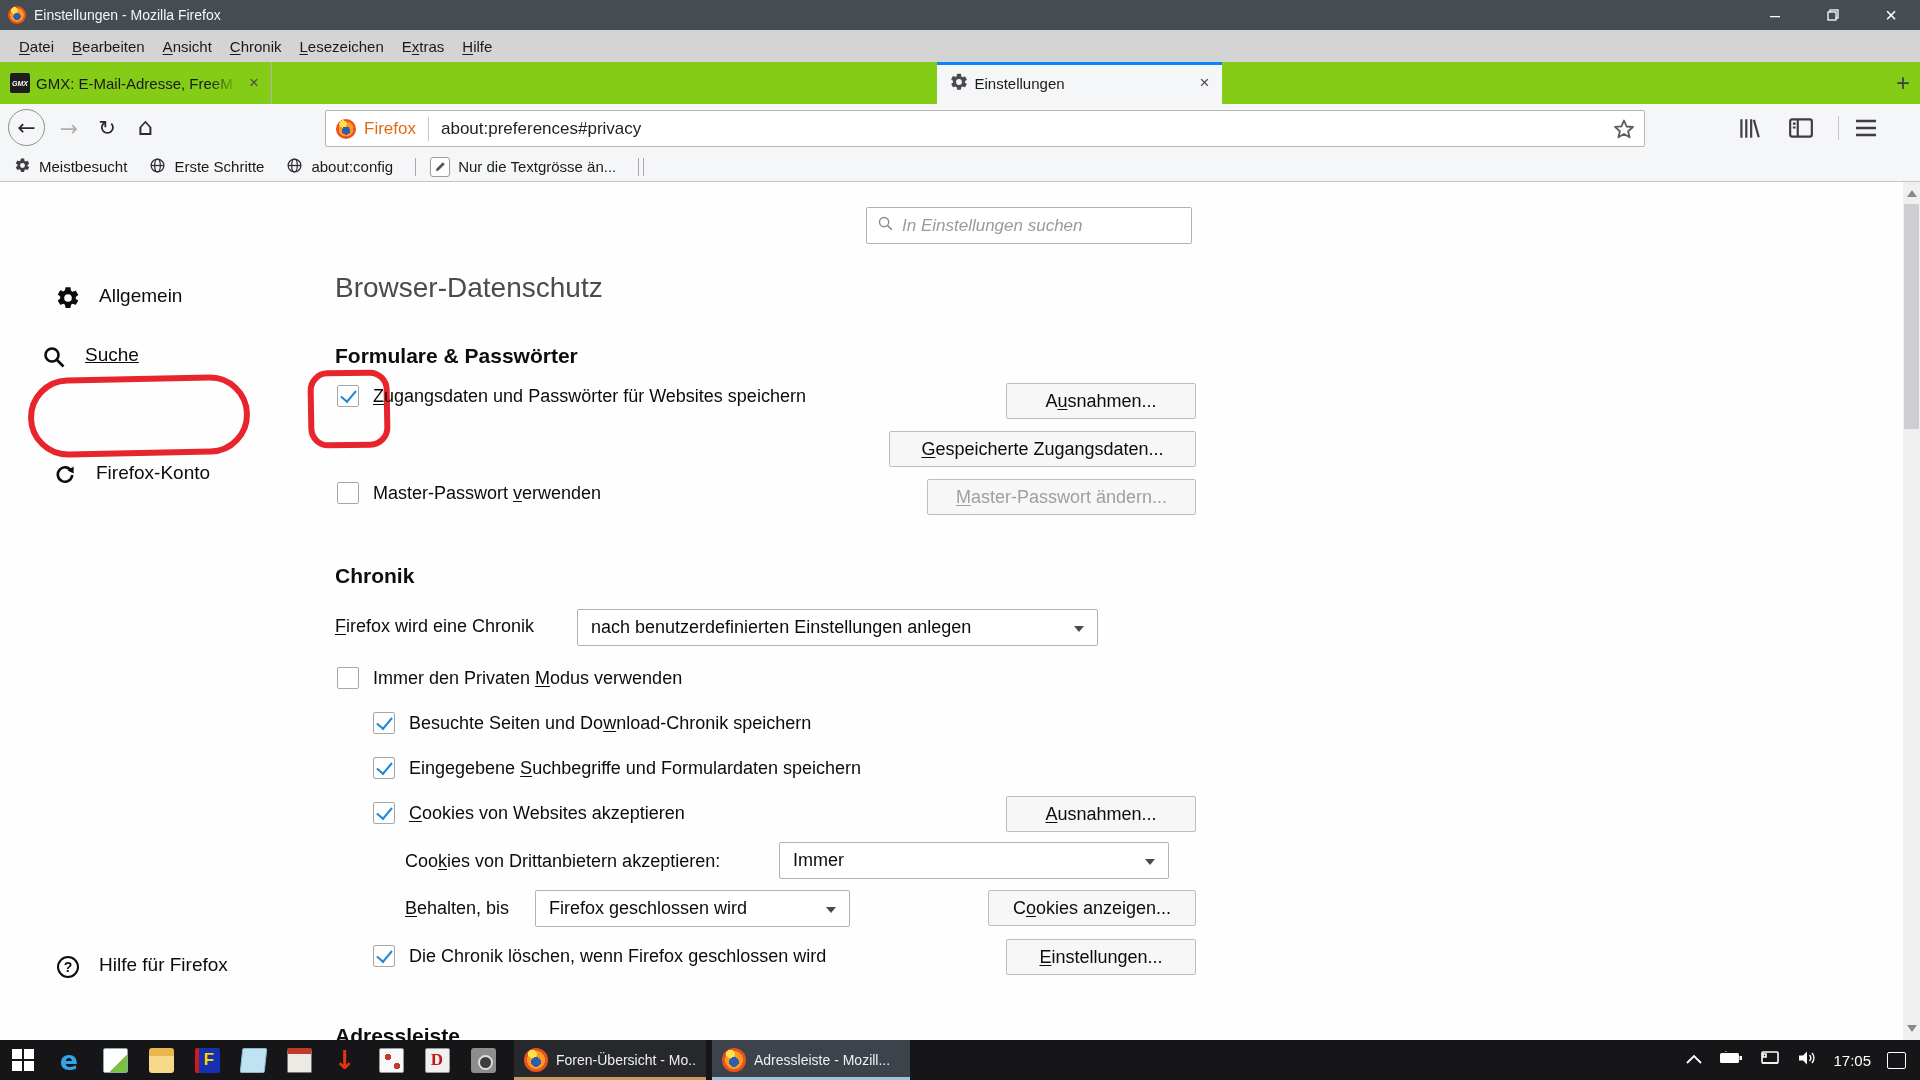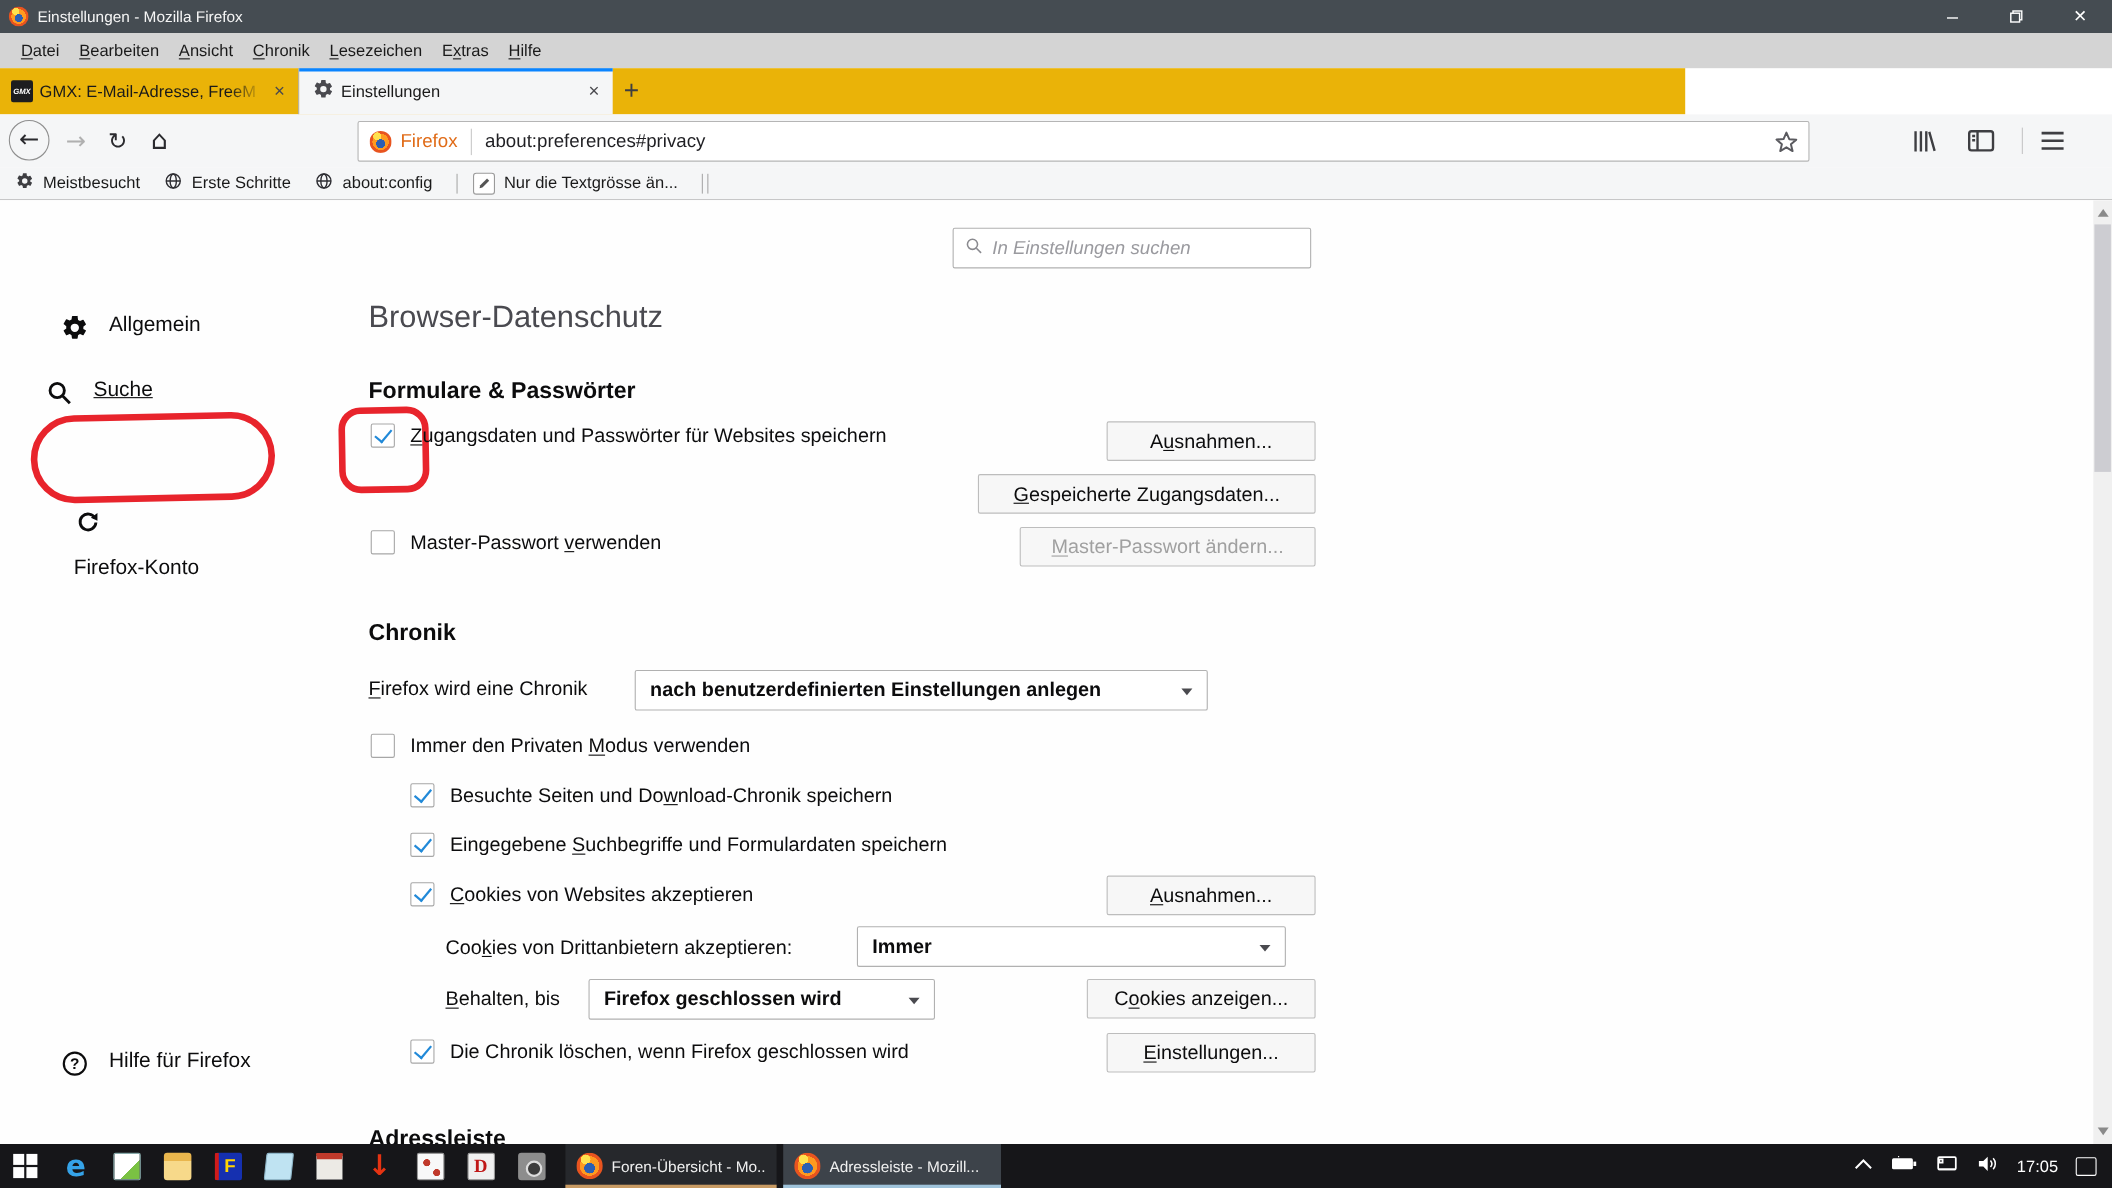--- a/index.html
+++ b/index.html
@@ -20,21 +20,21 @@
     color:#fff; font-size:18px; }
   .win-btn svg { display:block; }
 
   
   .menubar { position:absolute; left:0; top:30px; width:1920px; height:32px; background:#d4d4d4;
     display:flex; align-items:center; padding-left:10px; }
   .menu-item { font-size:15px; color:#1a1a1a; padding:4px 9px; }
   .u { text-decoration:underline; text-underline-offset:2px; }
 
   
-  .tabbar { position:absolute; left:0; top:62px; width:1532px; height:42px; background:#eab308; display:flex; }
+  .tabbar { position:absolute; left:0; top:62px; width:1920px; height:42px; background:#84cc16; display:flex;justify-content:space-between; }
   .tab { display:flex; align-items:center; height:42px; font-size:15px; color:#1a1a1a; position:relative; }
   .tab-inactive { width:272px; border-right:1px solid #b3b3b3; padding:0 8px 0 10px; }
   .tab-active { width:285px; background:#f5f6f7; padding:0 8px 0 12px; }
   .tab-active::before { content:""; position:absolute; left:0; top:0; right:0; height:3px; background:#0a84ff; }
   .tab-label { flex:1; white-space:nowrap; overflow:hidden; margin:0 6px;
     -webkit-mask-image:linear-gradient(90deg,#000 85%,transparent); mask-image:linear-gradient(90deg,#000 85%,transparent); }
   .tab-close { font-size:17px; color:#4a4a4f; padding:0 4px; }
   .gmx-favicon { width:20px; height:20px; border-radius:2px; background:#1d1d1f; color:#fff;
     font-size:7px; font-weight:bold; font-style:italic; display:flex; align-items:center; justify-content:center; flex:none; }
   .newtab-btn { width:34px; height:42px; display:flex; align-items:center; justify-content:center;
@@ -86,21 +86,21 @@
   .sec-h { position:absolute; font-size:21px; font-weight:bold; color:#0c0c0d; }
   .row { position:absolute; display:flex; align-items:center; gap:14px; font-size:18px; color:#0c0c0d; }
   .cb { width:22px; height:22px; background:#fff; border:1px solid #a7a7a7; border-radius:2px;
     position:relative; flex:none; }
   .cb.checked::after { content:""; position:absolute; left:6px; top:1px; width:7px; height:13px;
     border-right:2.5px solid #2189d8; border-bottom:2.5px solid #2189d8; transform:rotate(40deg); }
   .btn { position:absolute; height:36px; background:#f7f7f7; border:1px solid #bdbdbd; border-radius:2px;
     font-size:18px; color:#0c0c0d; display:flex; align-items:center; justify-content:center; }
   .btn.disabled { color:#a0a0a0; }
   .select { position:absolute; height:37px; background:#fff; border:1px solid #b1b1b1; border-radius:2px;
-    font-size:18px; color:#0c0c0d; display:flex; align-items:center; padding:0 34px 0 13px;font-weight:bold; }
+    font-size:18px; color:#0c0c0d; display:flex; align-items:center; padding:0 34px 0 13px; }
   .select::after { content:""; position:absolute; right:13px; top:16px; border-left:5px solid transparent;
     border-right:5px solid transparent; border-top:6px solid #4a4a4f; }
   .flabel { position:absolute; font-size:18px; color:#0c0c0d; }
 
   .anno { position:absolute; border:6px solid #e8242c; }
   .anno-sidebar { left:28px; top:194px; width:222px; height:80px; border-radius:42px; transform:rotate(-1.2deg); }
   .anno-checkbox { left:308px; top:188px; width:82px; height:78px; border-radius:20px; transform:rotate(-1deg); }
 
   
   .scrollbar { position:absolute; right:0; top:0; width:17px; height:858px; background:#f0f0f0; }
@@ -286,21 +286,21 @@
   </div>
   <div class="side-item" style="left:41px;top:162px;text-decoration:underline;">
     <span class="ic">
         <svg width="24" height="24" viewBox="0 0 24 24" fill="none" stroke="#0c0c0d" stroke-width="2.6">
           <circle cx="10" cy="10" r="6.5"></circle>
           <path d="M15 15l6.5 6.5"></path>
         </svg>
       </span>
     <span>Suche</span>
   </div>
-  <div class="side-item" style="left:67px;top:280px;flex-direction:column;">
+  <div class="side-item" style="left:52px;top:280px;">
     <span class="ic">
         <svg width="24" height="24" viewBox="0 0 24 24">
           <path d="M18.4 8.2A7.2 7.2 0 1 0 19.2 12" fill="none" stroke="#0c0c0d" stroke-width="2.6"></path>
           <polygon points="20.6,3.4 20.6,10.4 14.6,7.6" fill="#0c0c0d"></polygon>
         </svg>
       </span>
     <span>Firefox-Konto</span>
   </div>
   <div class="side-item" style="left:55px;top:772px;">
     <span class="ic">

